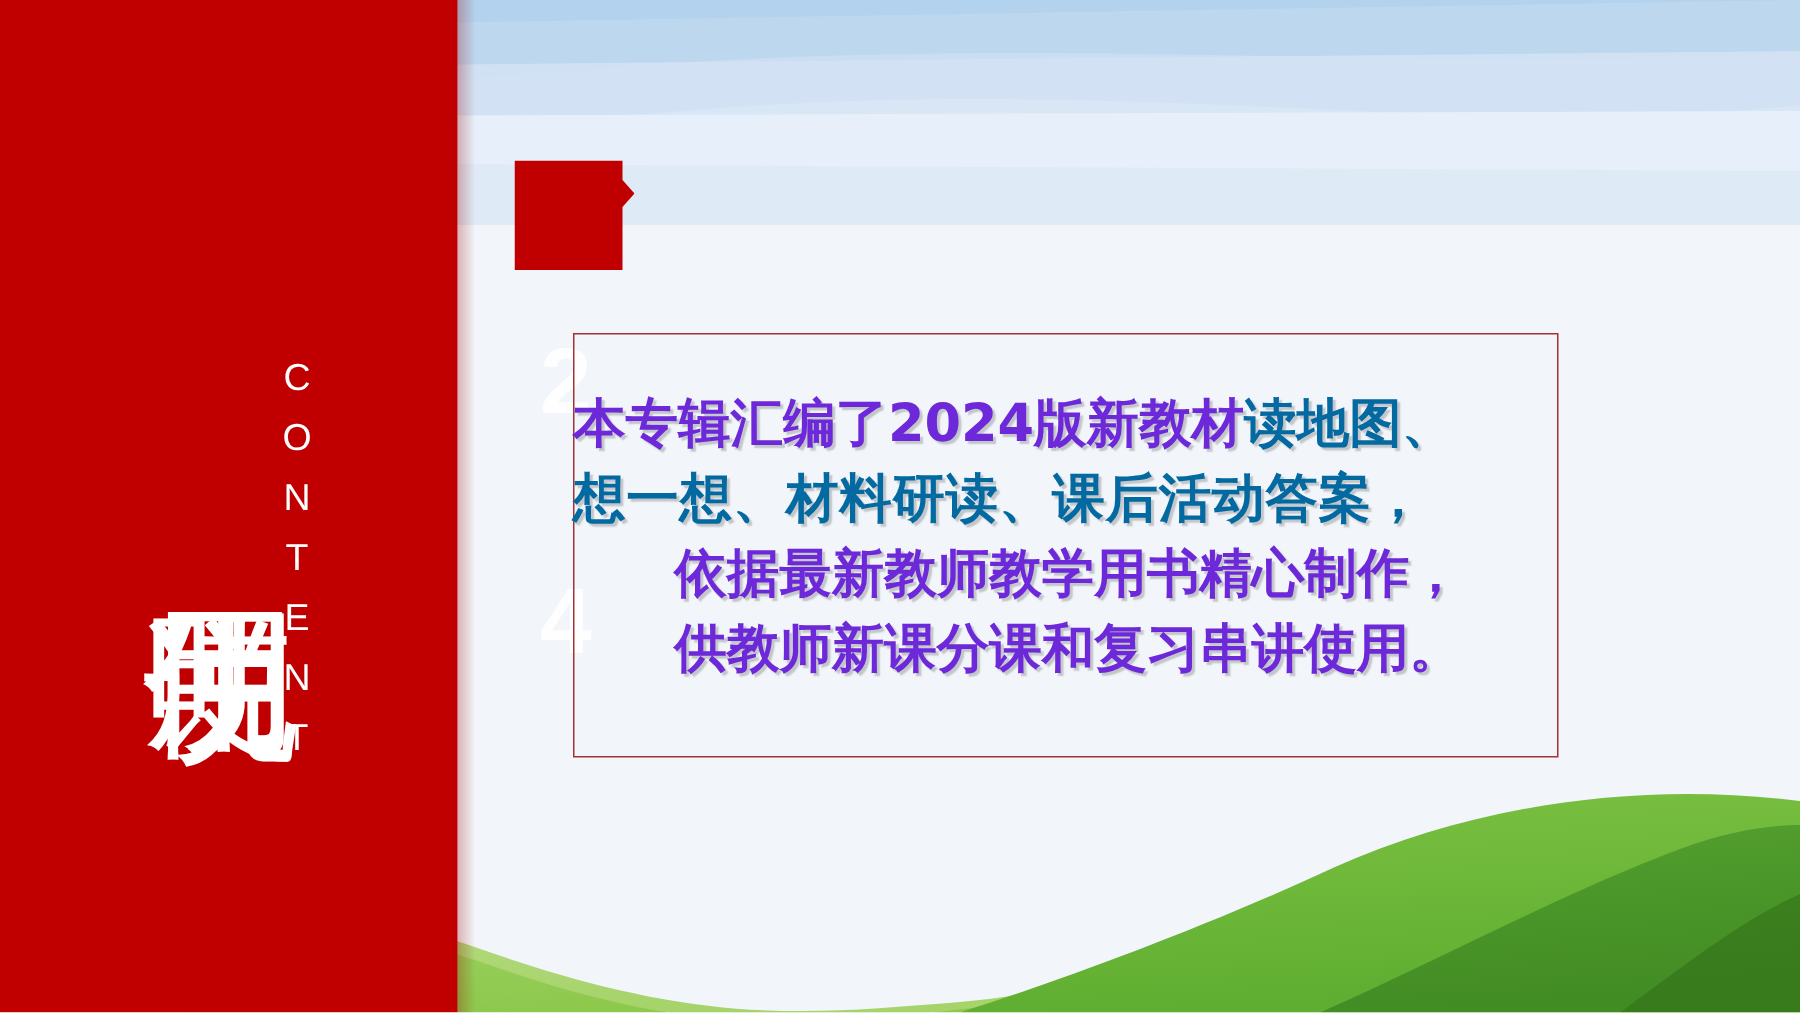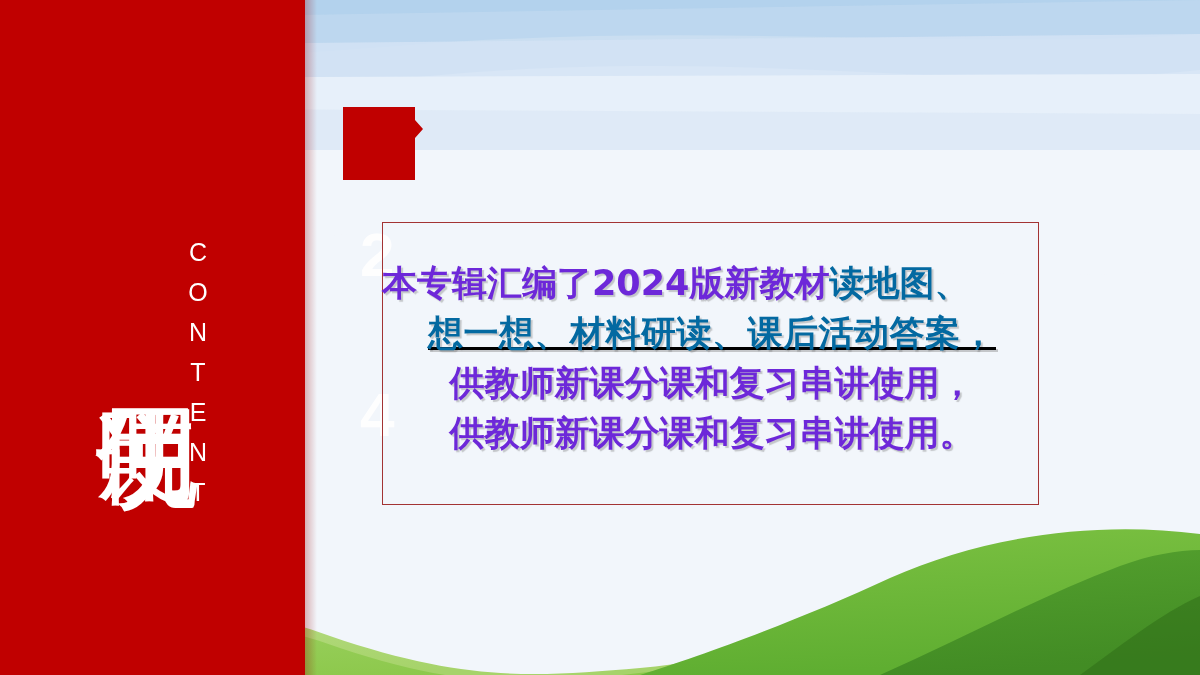--- a/index.html
+++ b/index.html
@@ -124,21 +124,21 @@
     font-family: "DejaVu Sans", "Liberation Sans", sans-serif;
     font-weight: 700;
     font-size: 35px;
     line-height: 50px;
     text-align: center;
     white-space: nowrap;
     text-shadow: 2px 2px 1px rgba(110,110,110,0.35);
   }
   .body-copy .line { display: block; }
   .ln1 { text-align: left; }
-  .ln2 { text-align: center; letter-spacing: 0.5px; text-decoration: underline; }
+  .ln2 { text-align: left; letter-spacing: 0.5px; }
   .ln3 { text-align: center; }
   .ln4 { text-align: center; }
   .red  { color: #6d28d9; }
   .green{ color: #0369a1; }
 </style>
 </head>
 <body>
 
 <div class="slide">
 
@@ -208,20 +208,20 @@
   <div class="text-frame"></div>
 
   <div class="body-copy">
     <div class="line ln1">
       <span class="red">本专辑汇编了2024版新教材</span><span class="green">读地图、</span>
     </div>
     <div class="line ln2">
       <span class="green">想一想、材料研读、课后活动答案，</span>
     </div>
     <div class="line ln3">
-      <span class="red">供教师新课分课和复习串讲使用，</span>
+      <span class="red">依据最新教师教学用书精心制作，</span>
     </div>
     <div class="line ln4">
       <span class="red">供教师新课分课和复习串讲使用。</span>
     </div>
   </div>
 
 </div>
 
 </body></html>

